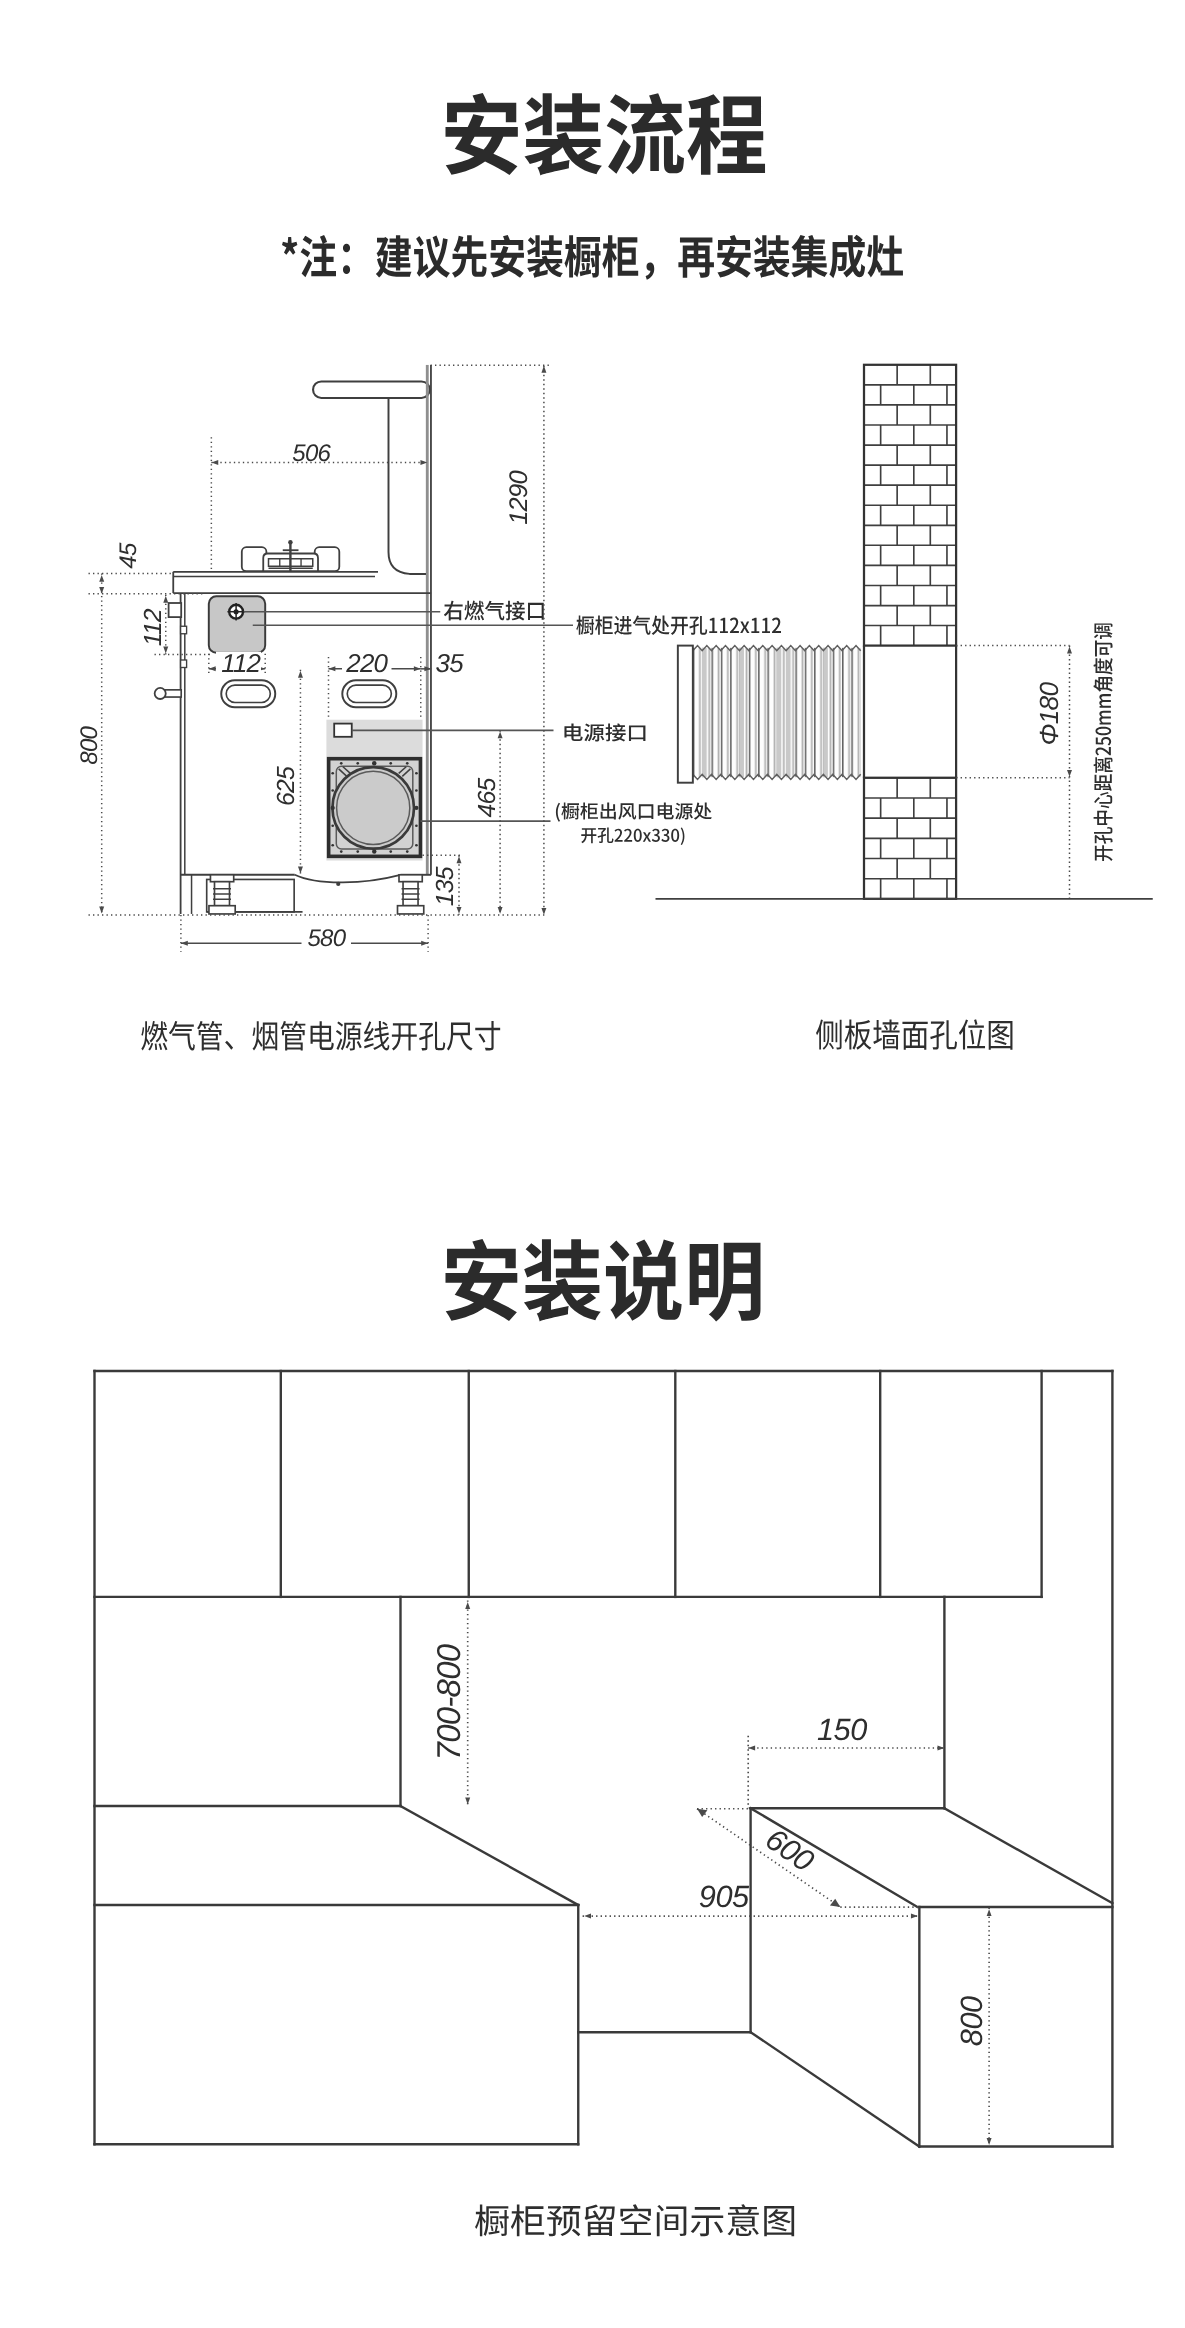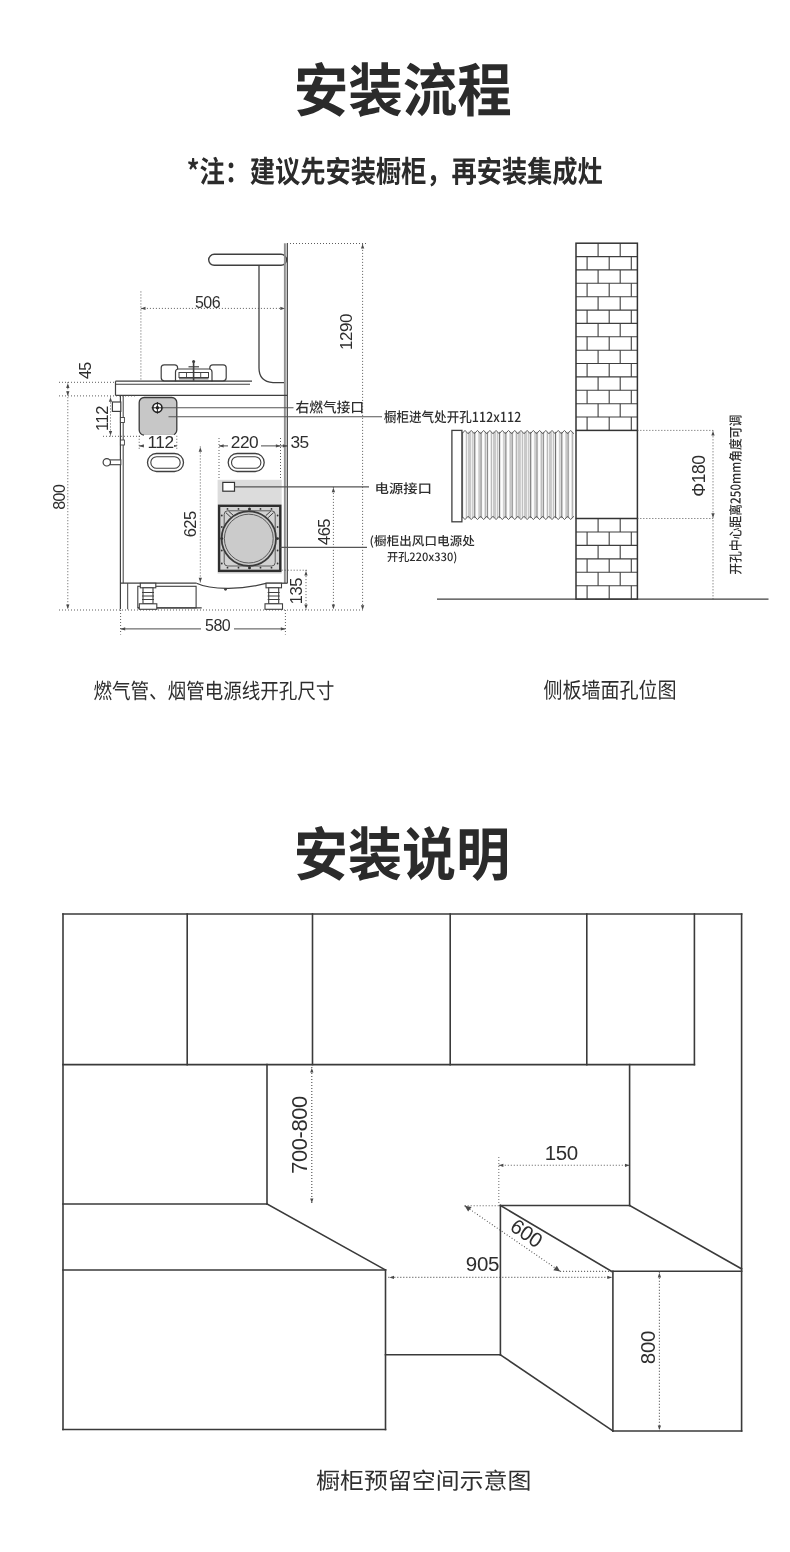--- a/index.html
+++ b/index.html
@@ -1,16 +1,16 @@
 <!DOCTYPE html>
 <html><head>
 <meta charset="utf-8">
 <style>
 html,body{margin:0;padding:0;background:#fff;}
-#page{position:relative;width:790px;height:1552px;background:#fff;overflow:hidden;font-family:"Liberation Sans",sans-serif;}
+#page{position:relative;width:790px;height:1552px;background:#fff;overflow:hidden;font-family:"Liberation Sans",sans-serif;font-style:italic;}
 </style>
 </head>
 <body>
 <div id="page">
 <svg width="790" height="1552" viewBox="0 0 790 1552">
 
 <path transform="translate(293.79 111.38) scale(0.05448 -0.05789)" fill="#2b2b2b" d="M390 824C402 799 415 770 426 742H78V517H199V630H797V517H925V742H571C556 776 533 819 515 853ZM626 348C601 291 567 243 525 202C470 223 415 243 362 261C379 288 397 317 415 348ZM171 210C246 185 328 154 410 121C317 72 200 41 62 22C84 -5 120 -60 132 -89C296 -58 433 -12 543 64C662 11 771 -45 842 -92L939 10C866 55 760 106 645 154C694 208 735 271 766 348H944V461H478C498 502 517 543 533 582L399 609C381 562 357 511 331 461H59V348H266C236 299 205 253 176 215Z M1047 736C1091 705 1146 659 1171 628L1244 703C1217 734 1160 776 1116 804ZM1418 369 1437 324H1045V230H1345C1260 180 1143 142 1026 123C1048 101 1076 62 1091 36C1143 47 1195 62 1244 80V65C1244 19 1208 2 1184 -6C1199 -26 1214 -71 1220 -97C1244 -82 1286 -73 1569 -14C1568 8 1572 54 1577 81L1360 39V133C1411 160 1456 192 1494 227C1572 61 1698 -41 1906 -84C1920 -54 1950 -9 1973 14C1890 27 1818 51 1759 84C1810 109 1868 142 1916 174L1842 230H1956V324H1573C1563 350 1549 378 1535 402ZM1680 141C1651 167 1627 197 1607 230H1821C1783 201 1729 167 1680 141ZM1609 850V733H1394V630H1609V512H1420V409H1926V512H1729V630H1947V733H1729V850ZM1029 506 1067 409C1121 432 1186 459 1248 487V366H1359V850H1248V593C1166 559 1086 526 1029 506Z M2565 356V-46H2670V356ZM2395 356V264C2395 179 2382 74 2267 -6C2294 -23 2334 -60 2351 -84C2487 13 2503 151 2503 260V356ZM2732 356V59C2732 -8 2739 -30 2756 -47C2773 -64 2800 -72 2824 -72C2838 -72 2860 -72 2876 -72C2894 -72 2917 -67 2931 -58C2947 -49 2957 -34 2964 -13C2971 7 2975 59 2977 104C2950 114 2914 131 2896 149C2895 104 2894 68 2892 52C2890 37 2888 30 2885 26C2882 24 2877 23 2872 23C2867 23 2860 23 2856 23C2852 23 2847 25 2846 28C2843 31 2842 41 2842 56V356ZM2072 750C2135 720 2215 669 2252 632L2322 729C2282 766 2200 811 2138 838ZM2031 473C2096 446 2179 399 2218 364L2285 464C2242 498 2158 540 2094 564ZM2049 3 2150 -78C2211 20 2274 134 2327 239L2239 319C2179 203 2102 78 2049 3ZM2550 825C2563 796 2576 761 2585 729H2324V622H2495C2462 580 2427 537 2412 523C2390 504 2355 496 2332 491C2340 466 2356 409 2360 380C2398 394 2451 399 2828 426C2845 402 2859 380 2869 361L2965 423C2933 477 2865 559 2810 622H2948V729H2710C2698 766 2679 814 2661 851ZM2708 581 2758 520 2540 508C2569 544 2600 584 2629 622H2776Z M3570 711H3804V573H3570ZM3459 812V472H3920V812ZM3451 226V125H3626V37H3388V-68H3969V37H3746V125H3923V226H3746V309H3947V412H3427V309H3626V226ZM3340 839C3263 805 3140 775 3029 757C3042 732 3057 692 3063 665C3102 670 3143 677 3185 684V568H3041V457H3169C3133 360 3076 252 3020 187C3039 157 3065 107 3076 73C3115 123 3153 194 3185 271V-89H3301V303C3325 266 3349 227 3361 201L3430 296C3411 318 3328 405 3301 427V457H3408V568H3301V710C3344 720 3385 733 3421 747Z"></path>
 
 <path transform="translate(186.74 182.35) scale(0.02520 -0.03009)" fill="#2b2b2b" d="M165 418 253 518 342 418 405 464 337 578 457 631 433 705 305 677 293 808H214L200 677L74 705L50 631L168 578L102 464Z M598 750C660 719 744 671 785 638L855 737C811 767 724 811 665 838ZM542 470C604 440 689 393 729 362L796 462C752 492 666 534 606 560ZM569 -1 670 -82C730 16 794 130 847 235L759 315C699 199 622 74 569 -1ZM1053 817C1081 769 1109 706 1123 663H856V549H1098V372H896V258H1098V54H825V-60H1478V54H1223V258H1415V372H1223V549H1451V663H1147L1242 698C1229 741 1194 806 1163 854Z M1757 469C1810 469 1852 509 1852 563C1852 618 1810 658 1757 658C1704 658 1662 618 1662 563C1662 509 1704 469 1757 469ZM1757 -8C1810 -8 1852 32 1852 86C1852 141 1810 181 1757 181C1704 181 1662 141 1662 86C1662 32 1704 -8 1757 -8Z M2895 775V685H3064V637H2841V548H3064V498H2890V407H3064V359H2884V275H3064V225H2845V134H3064V66H3178V134H3443V225H3178V275H3411V359H3178V407H3400V548H3455V637H3400V775H3178V849H3064V775ZM3178 548H3294V498H3178ZM3178 637V685H3294V637ZM2598 360C2598 373 2630 393 2653 405H2738C2729 340 2716 281 2699 230C2681 263 2664 302 2651 348L2563 318C2587 238 2617 173 2652 122C2620 66 2580 22 2532 -11C2557 -26 2601 -67 2618 -90C2661 -58 2698 -16 2730 36C2834 -49 2970 -70 3139 -70H3434C3441 -38 3460 15 3477 39C3408 37 3200 37 3143 37C2995 38 2870 55 2778 133C2817 229 2843 350 2856 496L2789 512L2768 509H2734C2778 584 2823 672 2861 762L2789 810L2752 795H2563V690H2709C2675 610 2637 542 2621 519C2600 485 2572 458 2551 452C2566 429 2590 383 2598 360Z M4034 803C4069 731 4104 636 4114 577L4225 623C4212 683 4174 773 4136 843ZM3597 770C3639 718 3690 645 3712 599L3804 669C3781 714 3726 783 3683 832ZM4310 781C4283 596 4239 422 4150 279C4060 412 4007 580 3975 773L3864 755C3905 521 3966 326 4071 175C4005 103 3923 44 3819 -1C3842 -27 3873 -73 3889 -102C3994 -53 4079 9 4147 81C4217 7 4303 -52 4409 -95C4427 -62 4466 -13 4493 11C4386 50 4299 108 4228 181C4340 344 4396 544 4433 762ZM3545 542V427H3665V128C3665 71 3636 30 3613 11C3633 -6 3667 -48 3679 -72C3697 -48 3731 -21 3922 118C3910 142 3894 189 3886 222L3782 148V542Z M4947 850V714H4818C4829 747 4839 780 4847 811L4725 835C4704 733 4656 597 4591 515C4620 504 4669 480 4697 461C4726 499 4752 547 4775 599H4947V436H4562V320H4799C4783 188 4746 75 4546 11C4573 -14 4607 -63 4621 -95C4852 -7 4904 142 4925 320H5071V76C5071 -37 5098 -74 5211 -74C5233 -74 5304 -74 5327 -74C5420 -74 5452 -31 5464 128C5432 137 5379 156 5355 176C5351 57 5346 39 5316 39C5298 39 5242 39 5228 39C5197 39 5192 44 5192 77V320H5455V436H5069V599H5376V714H5069V850Z M5897 824C5909 799 5922 770 5933 742H5585V517H5706V630H6304V517H6432V742H6078C6063 776 6040 819 6022 853ZM6133 348C6108 291 6074 243 6032 202C5977 223 5922 243 5869 261C5886 288 5904 317 5922 348ZM5678 210C5753 185 5835 154 5917 121C5824 72 5707 41 5569 22C5591 -5 5627 -60 5639 -89C5803 -58 5940 -12 6050 64C6169 11 6278 -45 6349 -92L6446 10C6373 55 6267 106 6152 154C6201 208 6242 271 6273 348H6451V461H5985C6005 502 6024 543 6040 582L5906 609C5888 562 5864 511 5838 461H5566V348H5773C5743 299 5712 253 5683 215Z M6554 736C6598 705 6653 659 6678 628L6751 703C6724 734 6667 776 6623 804ZM6925 369 6944 324H6552V230H6852C6767 180 6650 142 6533 123C6555 101 6583 62 6598 36C6650 47 6702 62 6751 80V65C6751 19 6715 2 6691 -6C6706 -26 6721 -71 6727 -97C6751 -82 6793 -73 7076 -14C7075 8 7079 54 7084 81L6867 39V133C6918 160 6963 192 7001 227C7079 61 7205 -41 7413 -84C7427 -54 7457 -9 7480 14C7397 27 7325 51 7266 84C7317 109 7375 142 7423 174L7349 230H7463V324H7080C7070 350 7056 378 7042 402ZM7187 141C7158 167 7134 197 7114 230H7328C7290 201 7236 167 7187 141ZM7116 850V733H6901V630H7116V512H6927V409H7433V512H7236V630H7454V733H7236V850ZM6536 506 6574 409C6628 432 6693 459 6755 487V366H6866V850H6755V593C6673 559 6593 526 6536 506Z M7972 644V557H8206V644ZM8048 422H8119V337H8048ZM7975 503V256H8196V503ZM7971 221C7985 172 7996 108 7997 68L8070 87C8068 124 8056 187 8041 235ZM8212 336C8234 271 8251 186 8253 134L8333 156C8331 207 8311 289 8287 354ZM7843 810V501C7843 461 7843 417 7841 370C7824 396 7775 464 7750 496V541H7826V652H7750V850H7647V652H7549V541H7632C7611 428 7569 298 7523 226C7538 199 7561 152 7570 122C7599 171 7625 244 7647 323V-89H7750V363C7765 334 7778 306 7786 286L7840 358C7835 230 7819 89 7772 -18C7796 -29 7843 -63 7862 -83C7937 81 7949 336 7949 501V702H8464V810ZM8334 669V500H8213V400H8334V23C8334 12 8331 9 8320 9C8309 8 8276 8 8244 10C8256 -18 8268 -62 8271 -88C8327 -88 8368 -86 8396 -69C8425 -53 8433 -26 8433 23V400H8477V500H8433V669ZM8111 239C8108 188 8101 119 8093 65L7923 38L7943 -58C8025 -42 8128 -22 8226 -2L8219 87L8167 78L8199 222Z M8675 850V663H8547V552H8660C8633 431 8580 288 8523 210C8541 178 8568 123 8579 89C8615 144 8648 227 8675 316V-89H8789V369C8810 328 8830 286 8841 258L8910 340C8894 367 8820 474 8789 514V552H8897V663H8789V850ZM9049 462H9297V308H9049ZM9451 806H8931V-52H9473V64H9049V197H9409V574H9049V690H9451Z M9701 -138C9825 -101 9898 -9 9898 105C9898 189 9861 242 9790 242C9737 242 9692 208 9692 152C9692 95 9737 62 9787 62L9798 63C9792 11 9746 -32 9669 -57Z M10652 619V251H10537V140H10652V-91H10770V140H11243V42C11243 25 11237 20 11218 20C11201 20 11136 19 11081 22C11098 -8 11116 -59 11123 -91C11207 -91 11267 -90 11308 -71C11349 -53 11363 -20 11363 40V140H11477V251H11363V619H11063V685H11437V796H10578V685H10943V619ZM11243 251H11063V332H11243ZM10770 251V332H10943V251ZM11243 434H11063V511H11243ZM10770 434V511H10943V434Z M11897 824C11909 799 11922 770 11933 742H11585V517H11706V630H12304V517H12432V742H12078C12063 776 12040 819 12022 853ZM12133 348C12108 291 12074 243 12032 202C11977 223 11922 243 11869 261C11886 288 11904 317 11922 348ZM11678 210C11753 185 11835 154 11917 121C11824 72 11707 41 11569 22C11591 -5 11627 -60 11639 -89C11803 -58 11940 -12 12050 64C12169 11 12278 -45 12349 -92L12446 10C12373 55 12267 106 12152 154C12201 208 12242 271 12273 348H12451V461H11985C12005 502 12024 543 12040 582L11906 609C11888 562 11864 511 11838 461H11566V348H11773C11743 299 11712 253 11683 215Z M12554 736C12598 705 12653 659 12678 628L12751 703C12724 734 12667 776 12623 804ZM12925 369 12944 324H12552V230H12852C12767 180 12650 142 12533 123C12555 101 12583 62 12598 36C12650 47 12702 62 12751 80V65C12751 19 12715 2 12691 -6C12706 -26 12721 -71 12727 -97C12751 -82 12793 -73 13076 -14C13075 8 13079 54 13084 81L12867 39V133C12918 160 12963 192 13001 227C13079 61 13205 -41 13413 -84C13427 -54 13457 -9 13480 14C13397 27 13325 51 13266 84C13317 109 13375 142 13423 174L13349 230H13463V324H13080C13070 350 13056 378 13042 402ZM13187 141C13158 167 13134 197 13114 230H13328C13290 201 13236 167 13187 141ZM13116 850V733H12901V630H13116V512H12927V409H13433V512H13236V630H13454V733H13236V850ZM12536 506 12574 409C12628 432 12693 459 12755 487V366H12866V850H12755V593C12673 559 12593 526 12536 506Z M13945 279V227H13555V132H13842C13750 81 13631 39 13522 16C13547 -9 13581 -54 13599 -83C13716 -50 13845 11 13945 83V-88H14064V87C14163 15 14291 -45 14408 -78C14424 -50 14458 -5 14483 18C14378 41 14263 83 14174 132H14459V227H14064V279ZM13988 541V501H13785V541ZM13972 825C13982 803 13993 777 14002 753H13841C13858 778 13873 803 13888 828L13766 852C13720 765 13639 661 13528 582C13555 566 13593 528 13612 503C13631 518 13649 533 13666 549V262H13785V288H14433V380H14103V422H14365V501H14103V541H14364V619H14103V661H14409V753H14126C14115 785 14097 824 14079 855ZM13988 619H13785V661H13988ZM13988 422V380H13785V422Z M15021 848C15021 799 15023 749 15025 700H14615V406C14615 276 14609 100 14532 -20C14559 -34 14613 -78 14634 -102C14717 21 14738 217 14741 364H14872C14870 238 14866 189 14855 175C14848 166 14838 163 14825 163C14808 163 14775 164 14739 167C14756 137 14769 90 14771 55C14818 54 14861 55 14888 59C14917 64 14938 73 14958 98C14981 128 14986 218 14990 429C14990 443 14990 473 14990 473H14741V582H15032C15045 431 15067 290 15102 176C15044 110 14975 55 14897 13C14923 -10 14967 -60 14984 -86C15046 -48 15102 -3 15153 50C15197 -32 15254 -82 15324 -82C15417 -82 15457 -38 15476 149C15444 161 15401 189 15374 216C15369 90 15357 40 15334 40C15301 40 15269 82 15241 154C15314 253 15372 369 15414 500L15293 529C15269 448 15237 373 15197 306C15179 387 15165 481 15156 582H15467V700H15363L15412 751C15375 785 15302 830 15247 859L15174 787C15215 763 15266 729 15302 700H15149C15147 749 15146 798 15147 848Z M15572 641C15569 559 15555 451 15532 388L15623 354C15647 429 15661 543 15661 630ZM16121 843V553H15938V437H16121V69H15904L15939 104C15919 132 15837 253 15800 298C15807 354 15810 411 15811 467L15876 439C15903 491 15935 574 15967 644L15863 682C15853 626 15831 551 15811 495V504V846H15691V505C15691 334 15677 145 15541 9C15568 -11 15610 -57 15628 -86C15699 -16 15743 65 15770 152C15799 103 15828 50 15846 11L15885 50V-46H16477V69H16246V437H16445V553H16246V843Z"></path>
 

